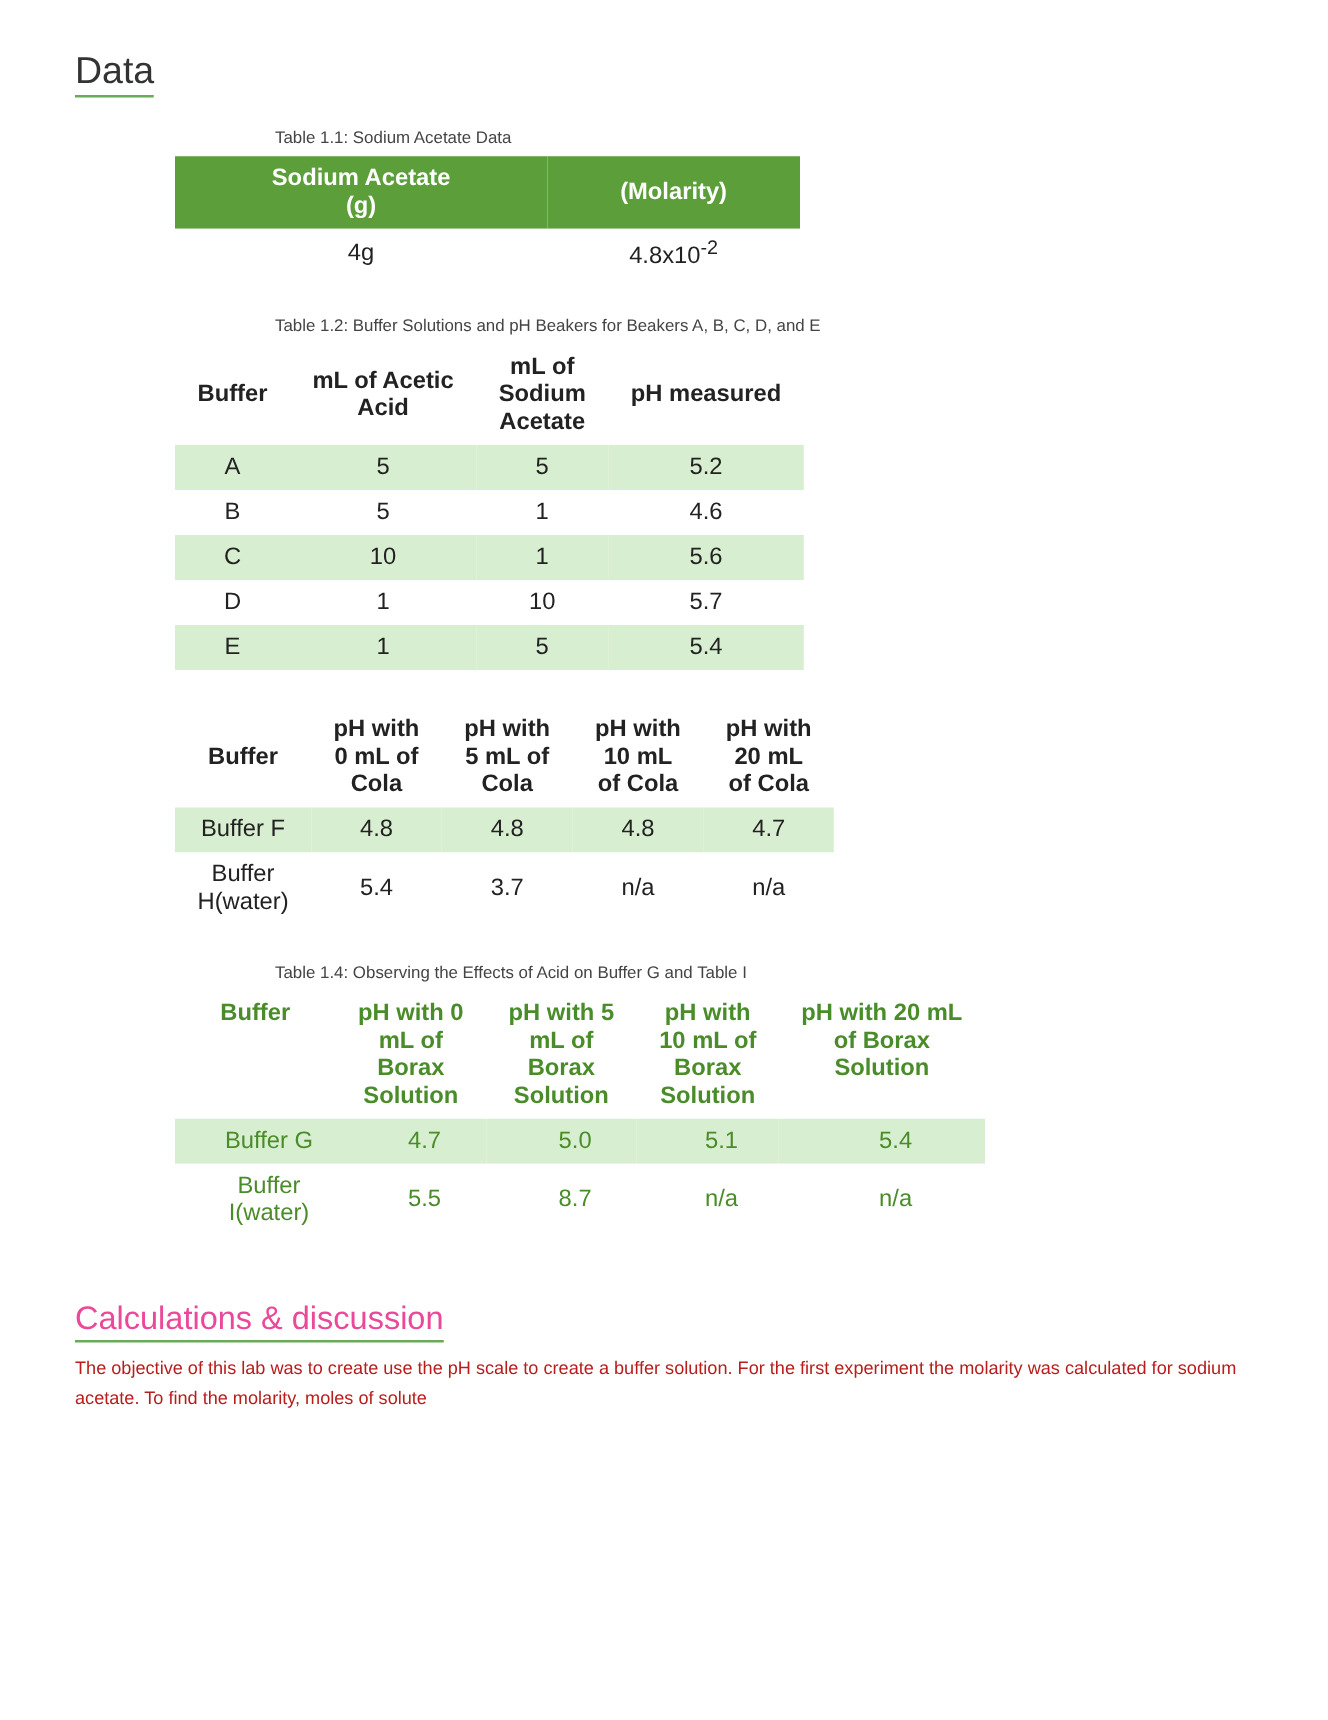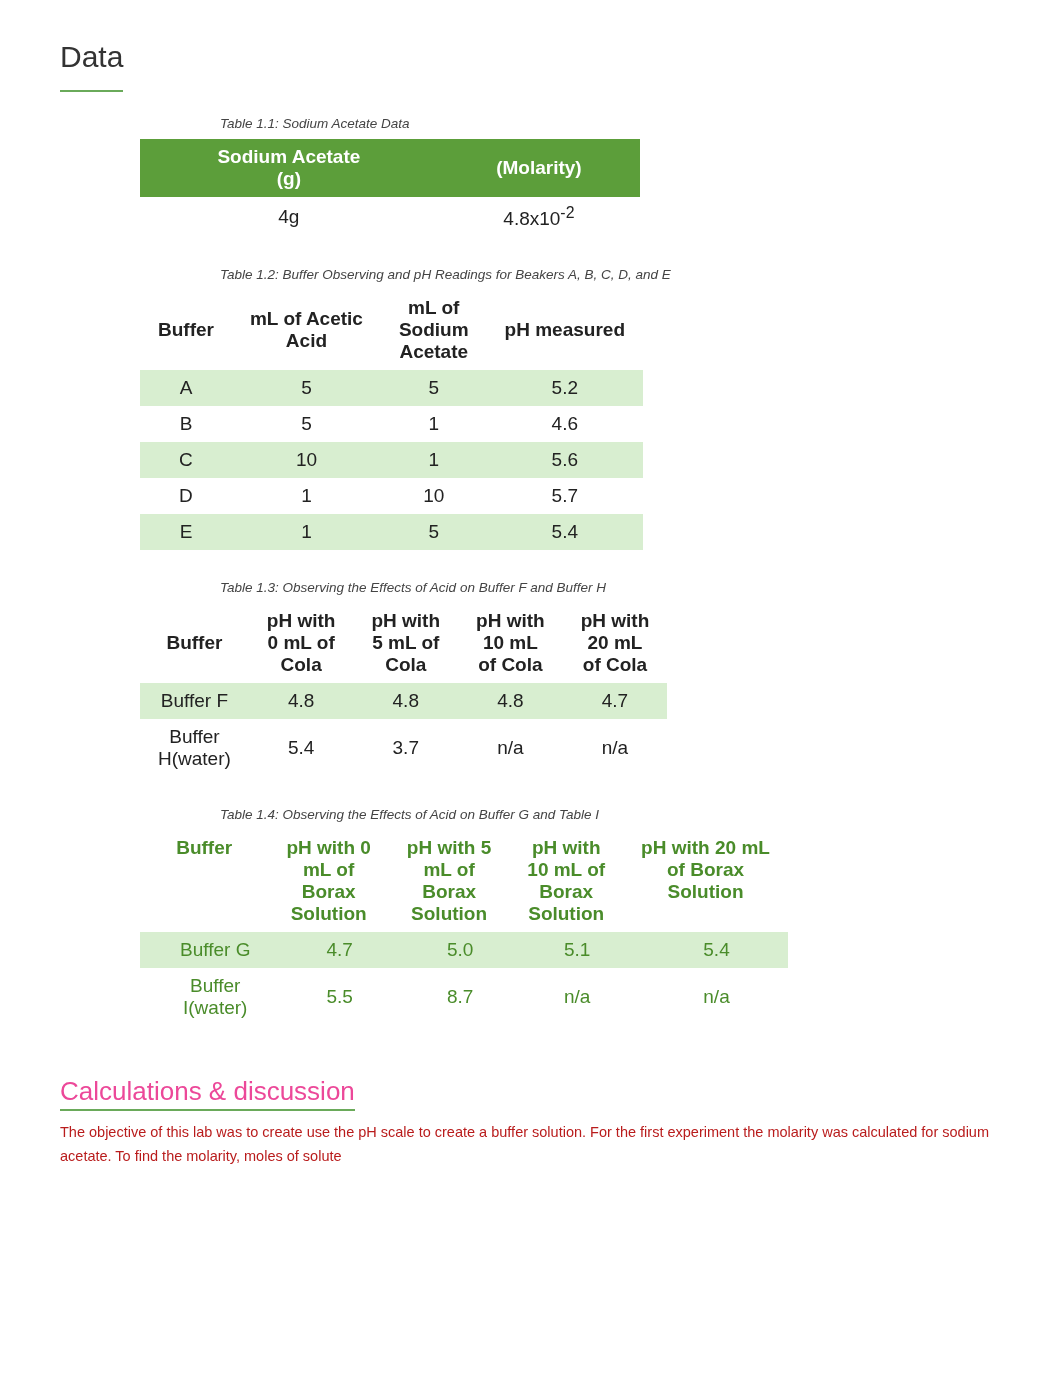--- a/index.html
+++ b/index.html
@@ -11,30 +11,29 @@
       padding: 40px 60px;
       max-width: 1062px;
     }
 
     h1.section-title {
       font-size: 30px;
       font-weight: normal;
       color: #333;
       border-bottom: 2px solid #6aaa5a;
       display: inline-block;
-      padding-bottom: 16px;
+      padding-bottom: 2px;
       margin-bottom: 24px;
     }
 
     .table-caption {
       font-size: 13.5px;
       color: #444;
       margin-bottom: 8px;
       margin-left: 80px;
-      font-style: italic;
     }
 
     .table-wrapper {
       margin-bottom: 30px;
       margin-left: 80px;
     }
 
     table {
       border-collapse: collapse;
       min-width: 500px;
@@ -122,21 +121,21 @@
       <tr class="white-row">
         <td>4g</td>
         <td>4.8x10<sup>-2</sup></td>
       </tr>
     </tbody>
   </table>
 </div>
 
 
 <div class="table-wrapper">
-  <p class="table-caption">Table 1.2: Buffer Observing and pH Readings for Beakers A, B, C, D, and E</p>
+  <p class="table-caption">Table 1.2: Buffer Solutions and pH Beakers for Beakers A, B, C, D, and E</p>
   <table>
     <thead>
       <tr class="white-row">
         <th>Buffer</th>
         <th>mL of Acetic<br>Acid</th>
         <th>mL of<br>Sodium<br>Acetate</th>
         <th>pH measured</th>
       </tr>
     </thead>
     <tbody>
@@ -169,21 +168,20 @@
         <td>1</td>
         <td>5</td>
         <td>5.4</td>
       </tr>
     </tbody>
   </table>
 </div>
 
 
 <div class="table-wrapper">
-  <p class="table-caption">Table 1.3: Observing the Effects of Acid on Buffer F and Buffer H</p>
   <table>
     <thead>
       <tr class="white-row">
         <th>Buffer</th>
         <th>pH with<br>0 mL of<br>Cola</th>
         <th>pH with<br>5 mL of<br>Cola</th>
         <th>pH with<br>10 mL<br>of Cola</th>
         <th>pH with<br>20 mL<br>of Cola</th>
       </tr>
     </thead>

